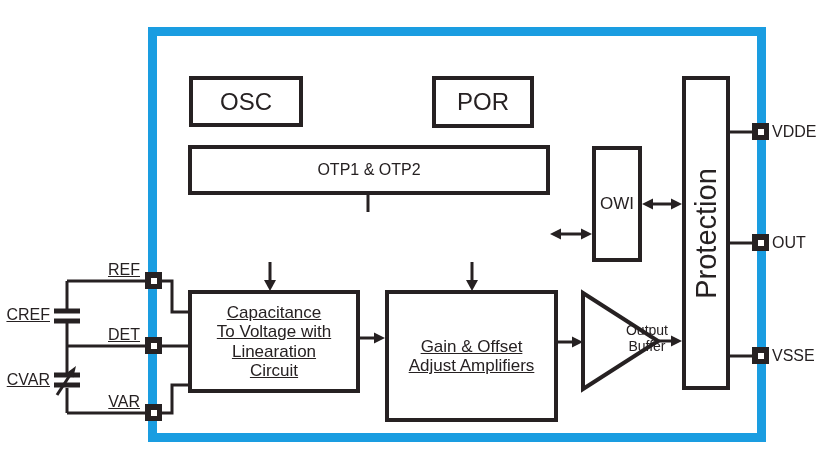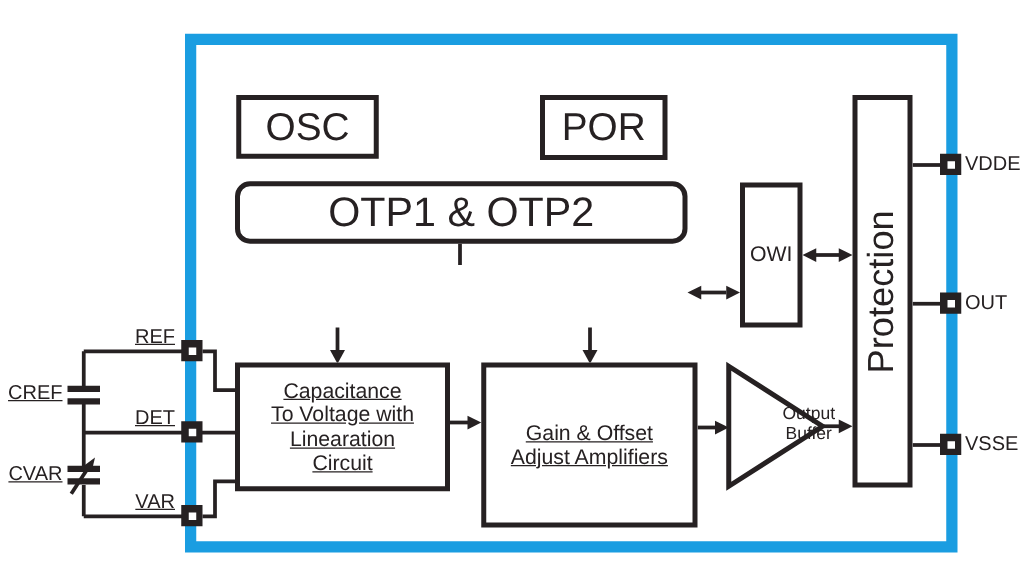--- a/index.html
+++ b/index.html
@@ -10,22 +10,22 @@
   }
   .frame {
     position:absolute; left:148px; top:27px; width:618px; height:415px;
     border:9px solid var(--accent); box-sizing:border-box; z-index:1; background:transparent;
   }
   svg.wires { position:absolute; left:0; top:0; z-index:2; }
   .block {
     position:absolute; background:#fff; border:4px solid var(--ink); box-sizing:border-box;
     display:flex; align-items:center; justify-content:center; text-align:center; z-index:3;
   }
-  .f31 { font-size:31px; }
-  .f25 { font-size:33px;border-radius:12px; }
+  .f31 { font-size:24px; }
+  .f25 { font-size:16px; }
   .f17 { font-size:17px; line-height:1.13; }
   .pre { white-space:pre-line;text-decoration:underline; }
   .owi-box { font-size:17px; }
   .rot { overflow:visible; }
   .rot span { transform:rotate(-90deg); white-space:nowrap; font-size:29px; display:block; }
   .buffer-label {
     position:absolute; left:618px; top:323px; width:58px; z-index:3;
     font-size:14px; line-height:1.12; text-align:center; white-space:pre-line;
   }
   .pin {

